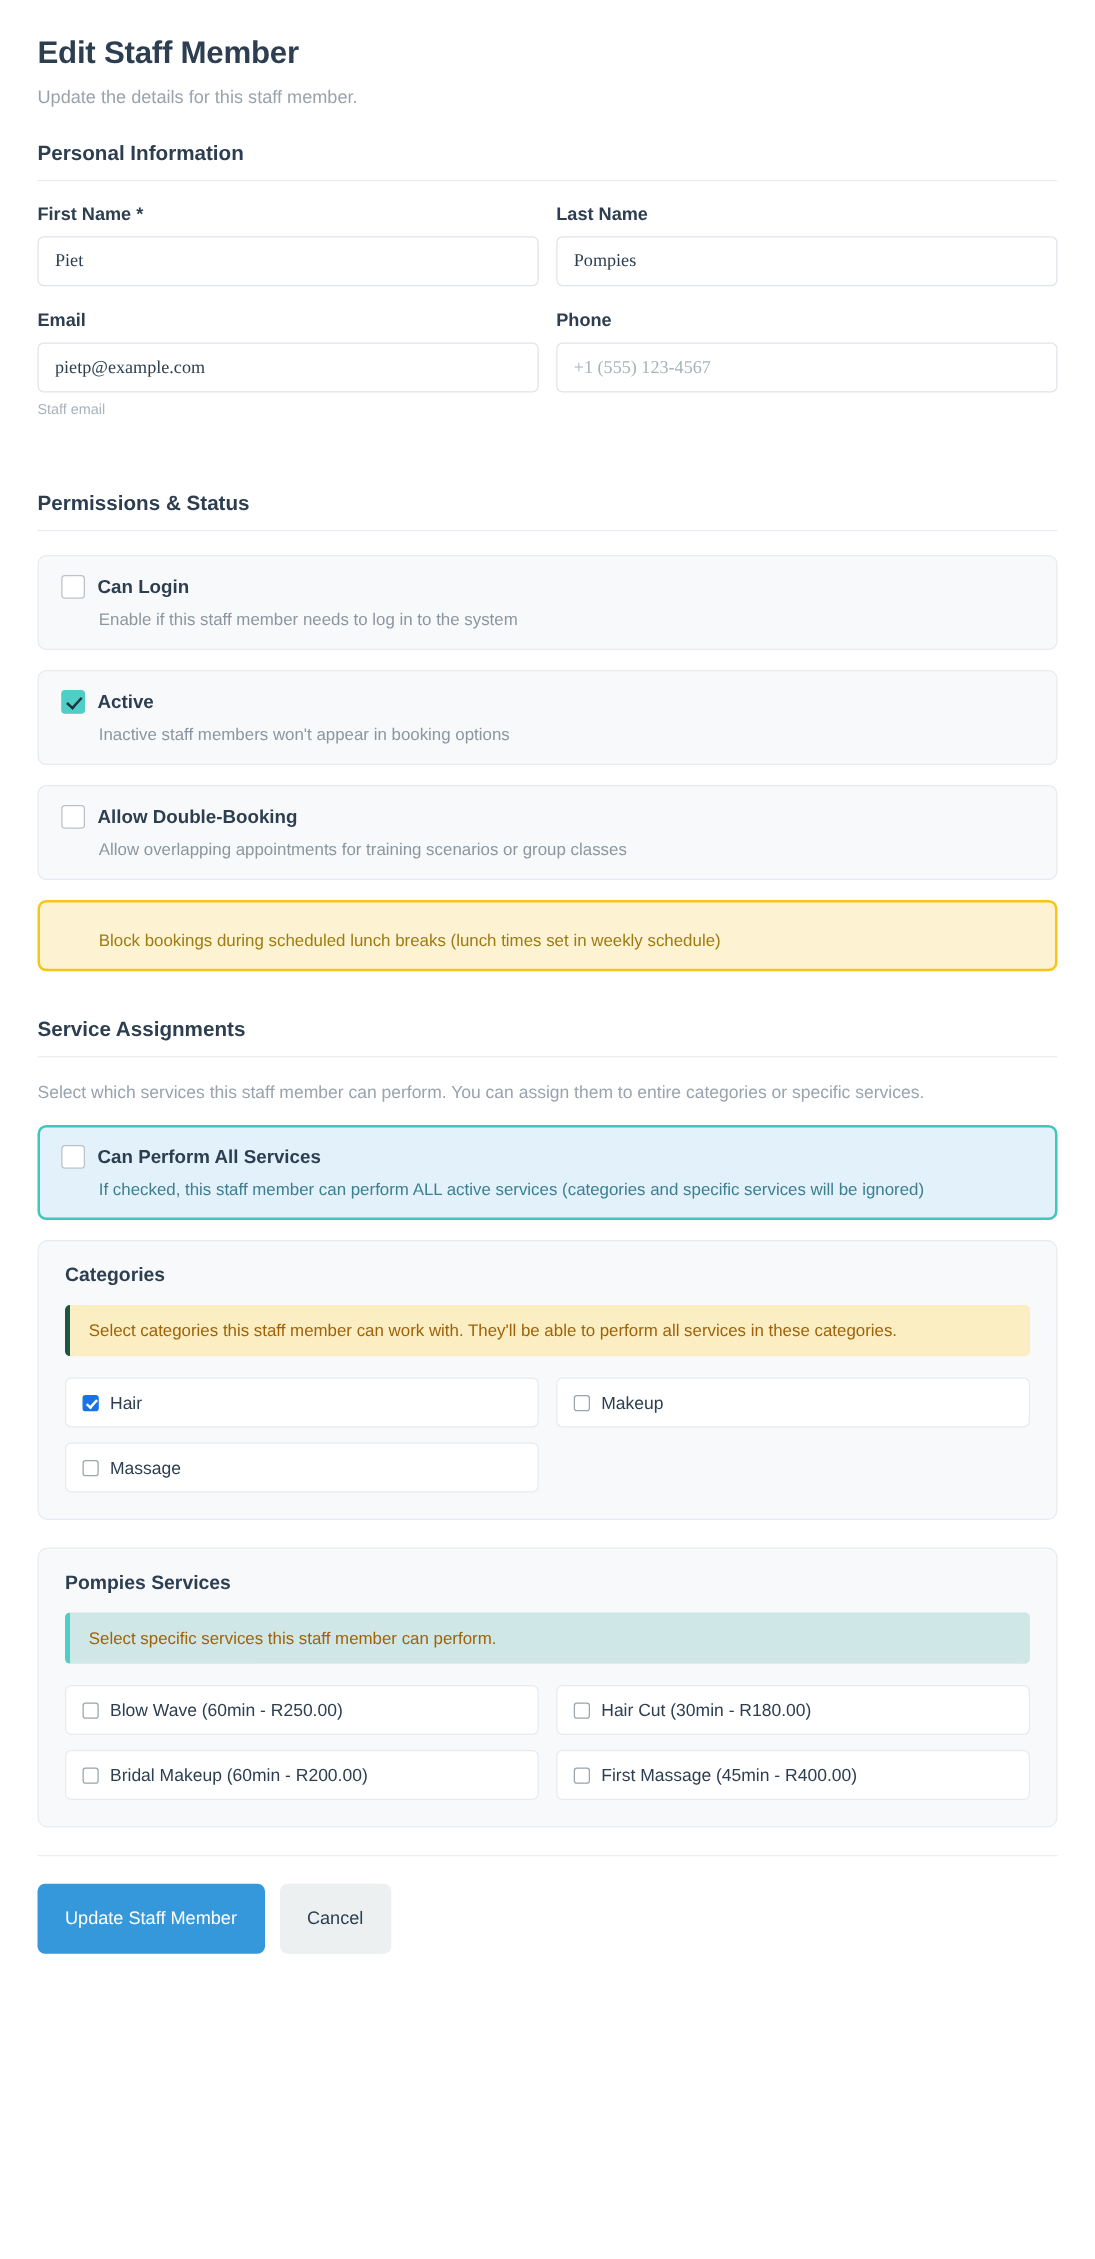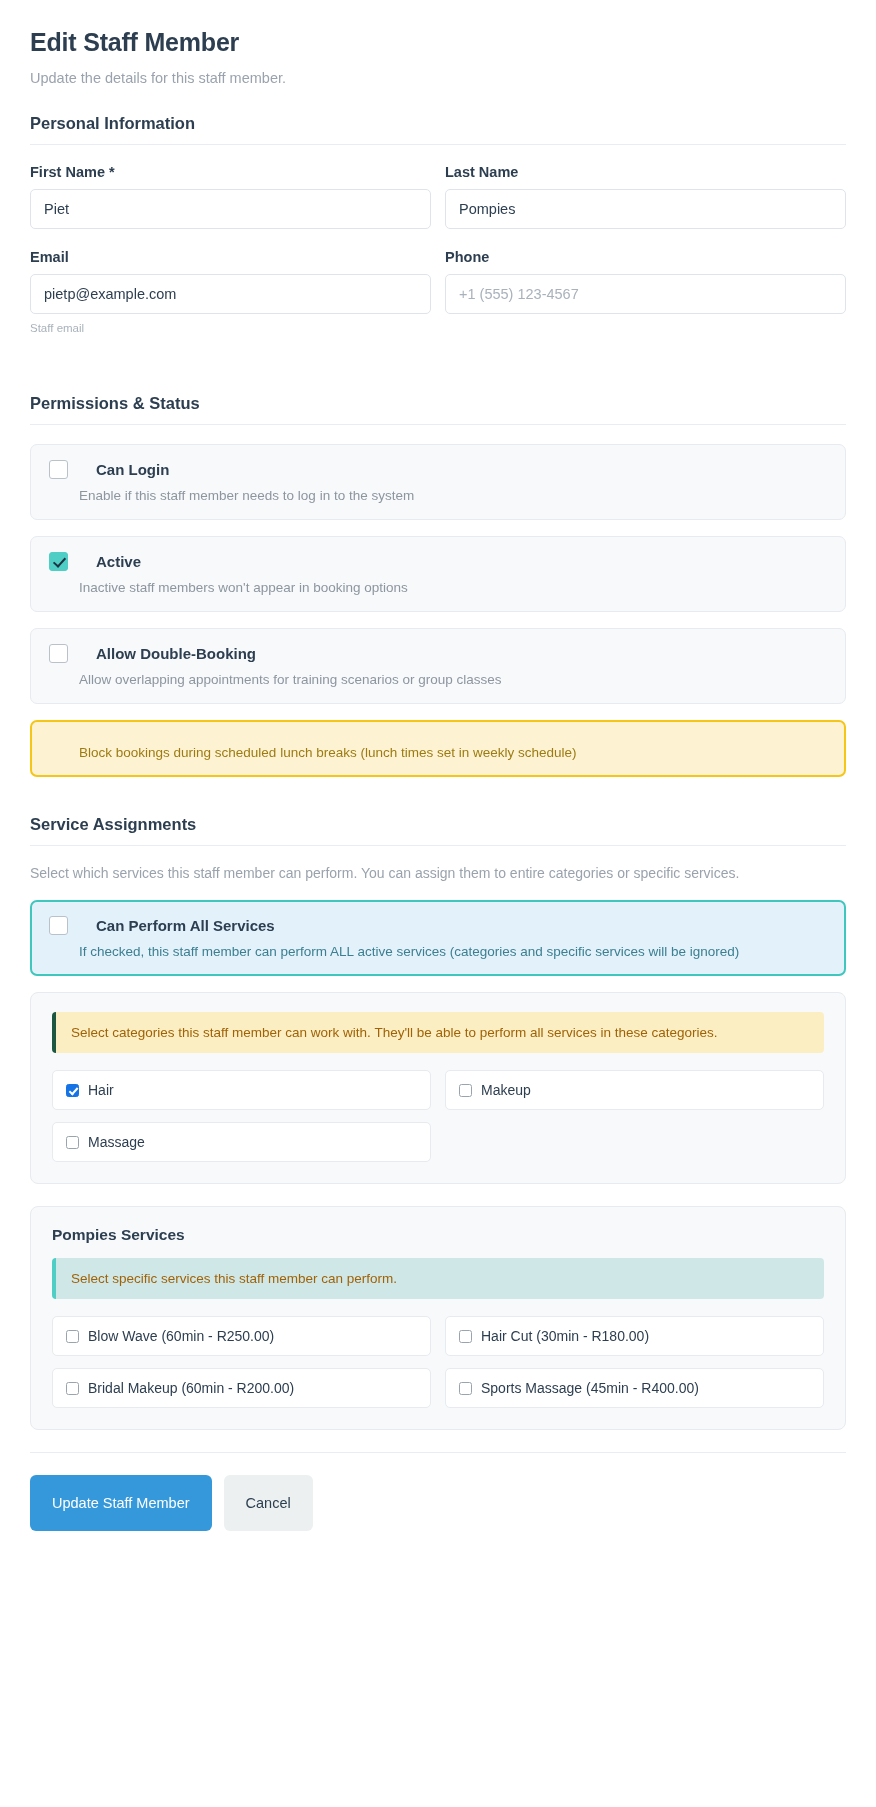--- a/index.html
+++ b/index.html
@@ -71,21 +71,21 @@
     font-weight: bold;
     color: #2c3e50;
     margin-bottom: 9px;
   }
   .text-input {
     display: block;
     width: 100%;
     height: 40px;
     padding: 6px 13px;
     font-size: 14.5px;
-    font-family: Liberation Sans, sans-serif;
+    font-family: Liberation Serif, serif;
     color: #2c3e50;
     background: #ffffff;
     border: 1px solid #dfe4ea;
     border-radius: 5px;
     outline: none;
   }
   .text-input::placeholder { color: #a9b2bb; }
   .help-text {
     font-size: 11.5px;
     color: #a9b2bb;
@@ -109,21 +109,21 @@
     padding: 14px 17px 15px 17px;
   }
   .perm-card.info {
     background: #e3f1fb;
     border: 2px solid #3fc6bd;
     padding: 14px 17px 15px 17px;
   }
   .perm-top {
     display: flex;
     align-items: center;
-    gap: 28px;
+    gap: 10px;
   }
   .perm-label {
     font-size: 15px;
     font-weight: bold;
     color: #2c3e50;
     line-height: 1;
   }
   .perm-desc {
     font-size: 13.5px;
     color: #8d969f;
@@ -346,20 +346,21 @@
 
   <div class="perm-card info">
     <div class="perm-top">
       <span class="cb" id="all-services-cb"></span>
       <span class="perm-label">Can Perform All Services</span>
     </div>
     <div class="perm-desc">If checked, this staff member can perform ALL active services (categories and specific services will be ignored)</div>
   </div>
 
   <div class="panel">
+    <div class="panel-title">Categories</div>
     <div class="alert warn">Select categories this staff member can work with. They'll be able to perform all services in these categories.</div>
     <div class="opt-grid" id="categories-grid">
         <label class="opt-item">
           <span class="ncb checked"></span>
           <span class="opt-label">Hair</span>
         </label>
         <label class="opt-item">
           <span class="ncb"></span>
           <span class="opt-label">Makeup</span>
         </label>
@@ -381,21 +382,21 @@
         <label class="opt-item">
           <span class="ncb"></span>
           <span class="opt-label">Hair Cut (30min - R180.00)</span>
         </label>
         <label class="opt-item">
           <span class="ncb"></span>
           <span class="opt-label">Bridal Makeup (60min - R200.00)</span>
         </label>
         <label class="opt-item">
           <span class="ncb"></span>
-          <span class="opt-label">Sports Massage (45min - R400.00)</span>
+          <span class="opt-label">First Massage (45min - R400.00)</span>
         </label>
       </div>
   </div>
 
   <div class="footer-rule"></div>
   <div class="footer-actions">
     <button class="btn btn-primary">Update Staff Member</button>
     <button class="btn btn-secondary">Cancel</button>
   </div>
 

